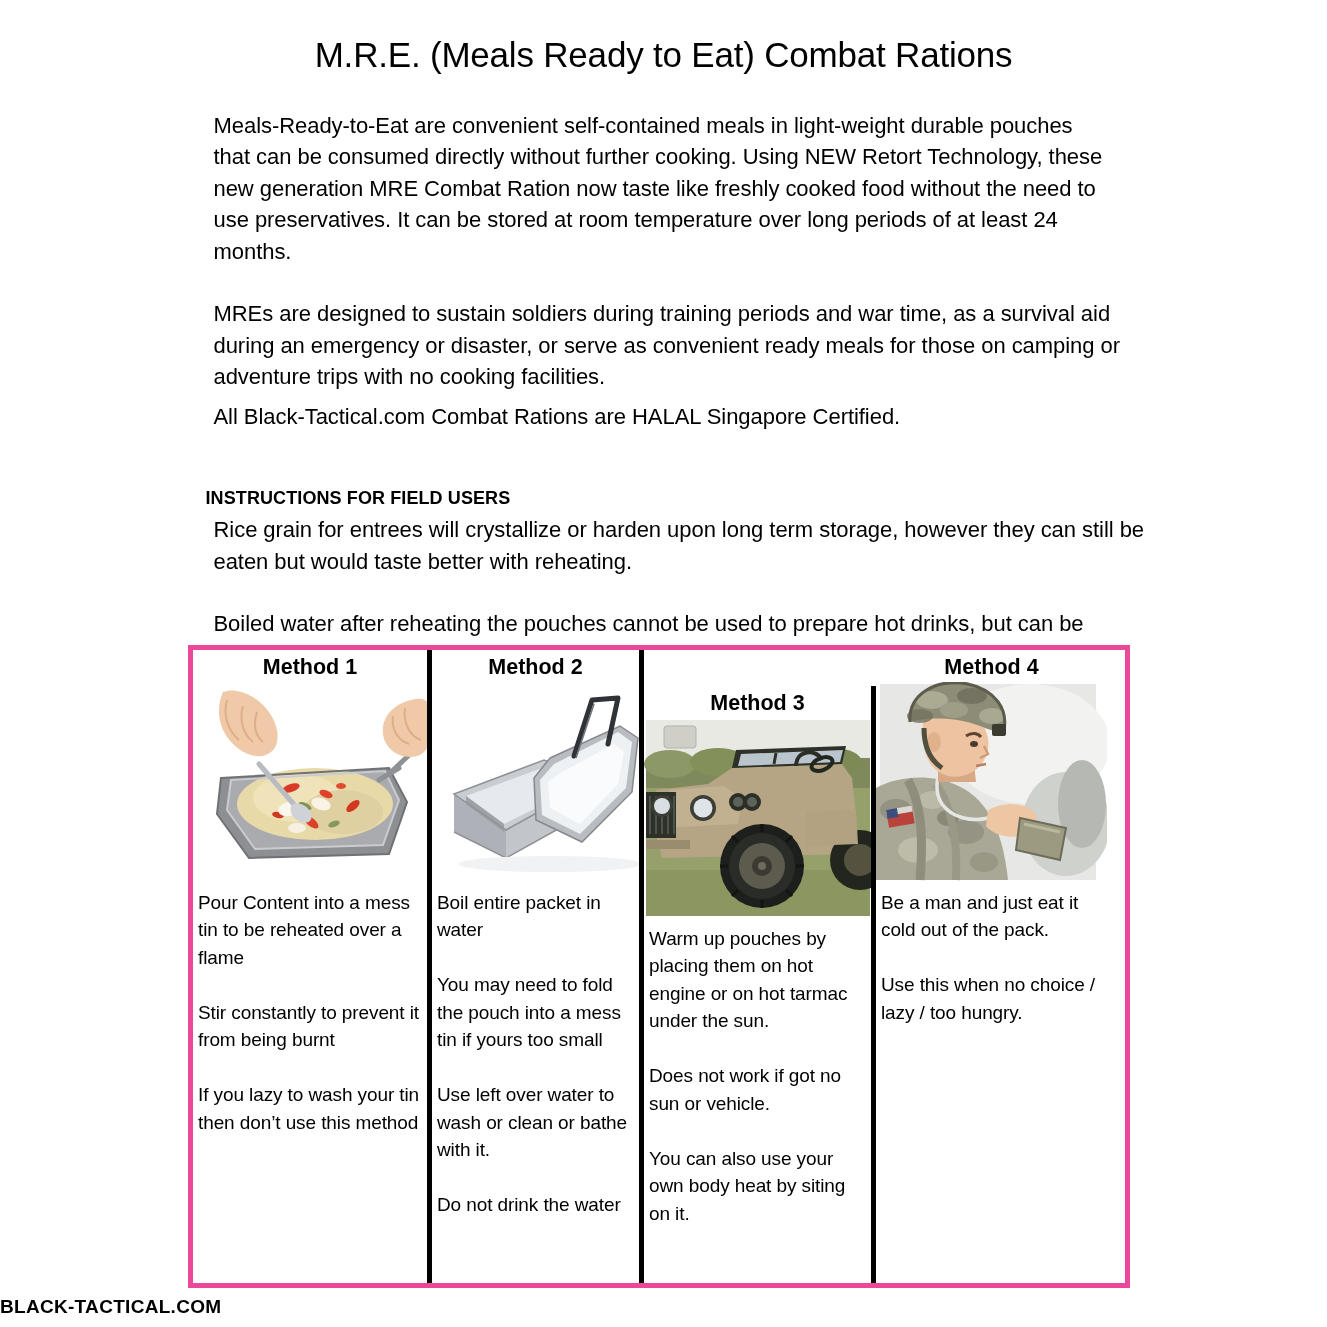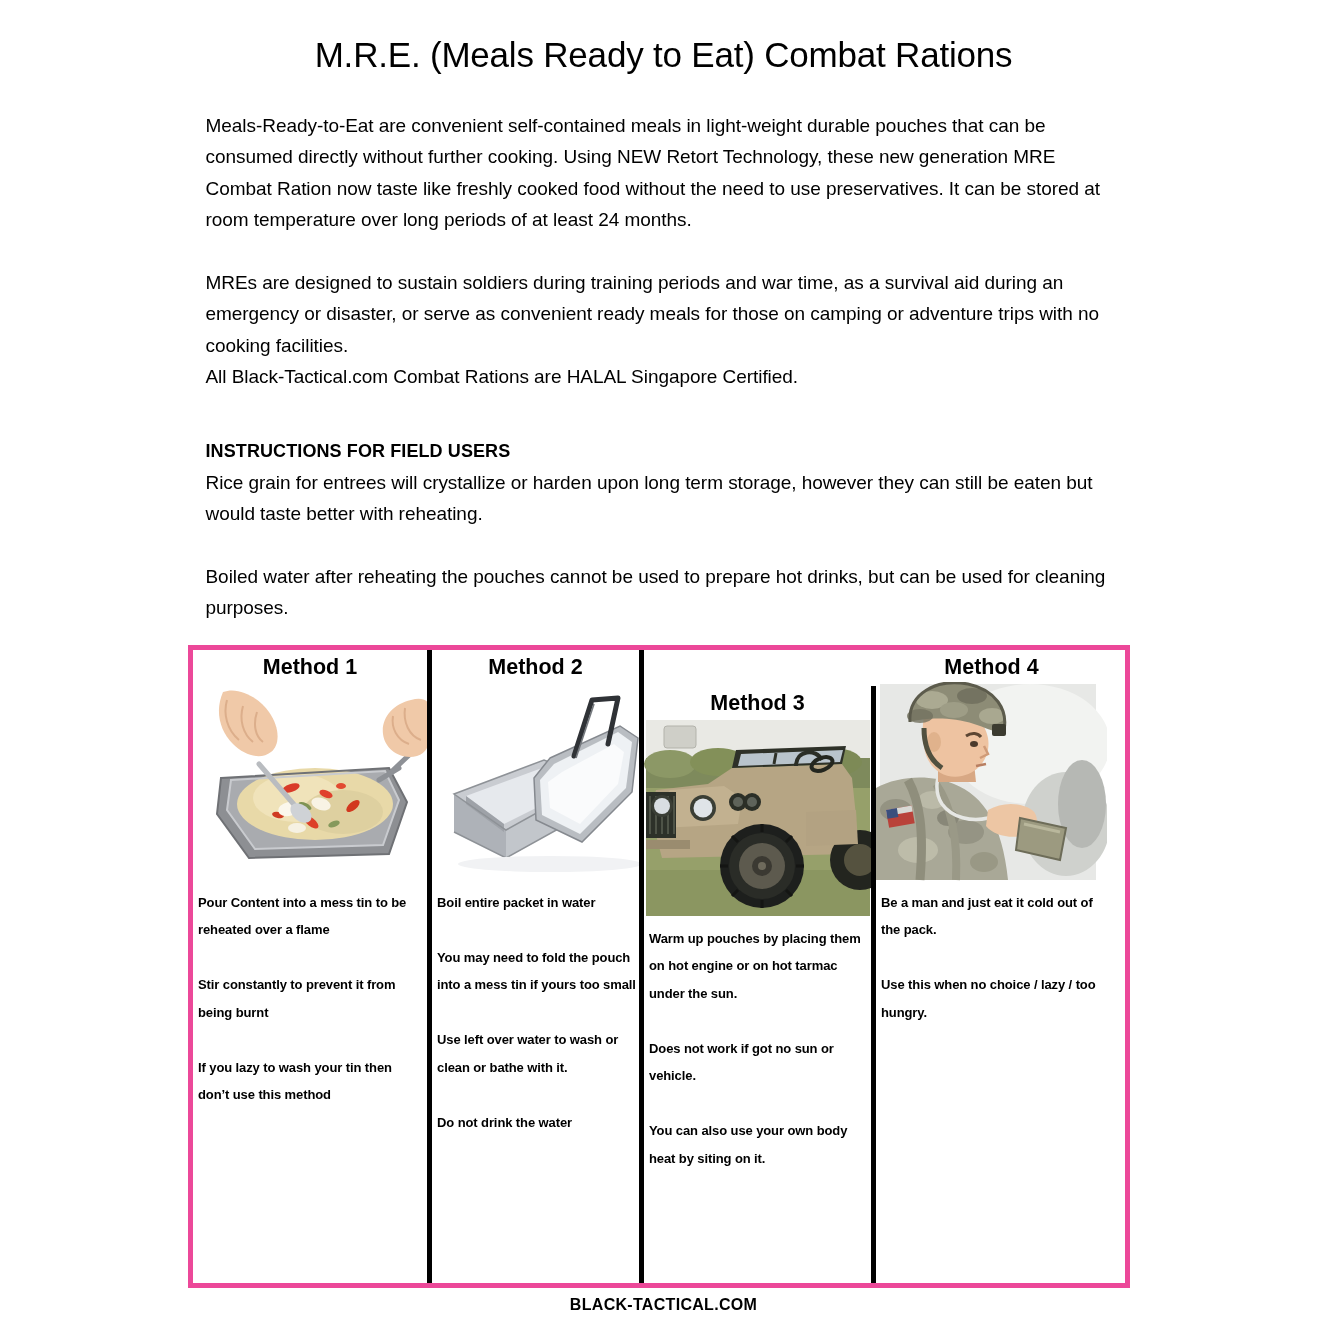--- a/index.html
+++ b/index.html
@@ -35,23 +35,23 @@
   }
 
   
   .body-wrap {
     margin: 0 auto;
     width: 940px;
     padding-left: 12px;
     box-sizing: border-box;
   }
   .para {
-    font-size: 19px;
+    font-size: 22px;
     line-height: 31.5px;
-    margin: 0;
+    margin: 8px;
     letter-spacing: -0.05px;
   }
   .para.intro { margin-top: 35px; width: 895px; }
   .para.purpose { margin-top: 31px; width: 935px; }
   .para.halal { margin-top: 0; }
 
   .section-head {
     font-size: 18px;
     font-weight: bold;
     margin: 0;
@@ -97,38 +97,36 @@
   .method-img {
     width: 100%;
     height: 200px;
     position: relative;
     overflow: hidden;
     background: #ffffff;
   }
   .method-img svg { display: block; }
 
   .method-text {
-    font-size: 13px;
+    font-size: 19px;
     line-height: 27.5px;
     padding: 7px 2px 0 5px;
     letter-spacing: -0.1px;
     box-sizing: border-box;
-    font-weight: bold;
   }
   .method-text p { margin: 0; }
   .method-text p.gap { margin-top: 27.5px; }
 
   
   .footer {
     position: absolute;
     left: 0;
     right: 0;
     top: 1296px;
-    text-align: center;
-    font-size: 16px;
+    font-size: 19px;
     font-weight: bold;
     letter-spacing: 0.3px;
   }
 </style>
 </head>
 <body>
 
 <div class="page">
 
   <h1 class="doc-title">M.R.E. (Meals Ready to Eat) Combat Rations</h1>

